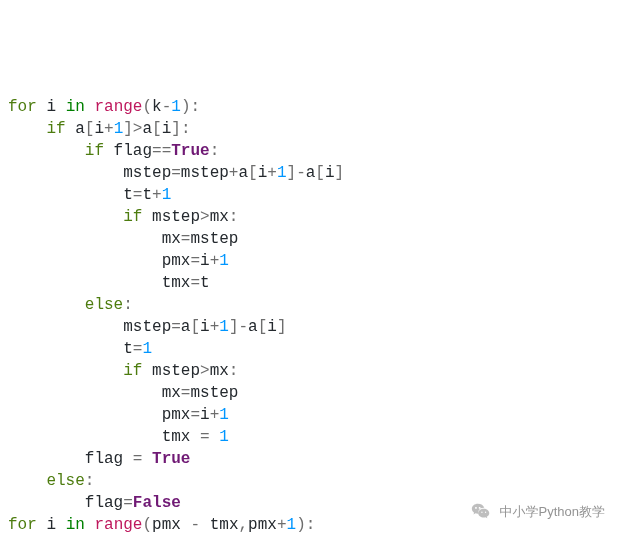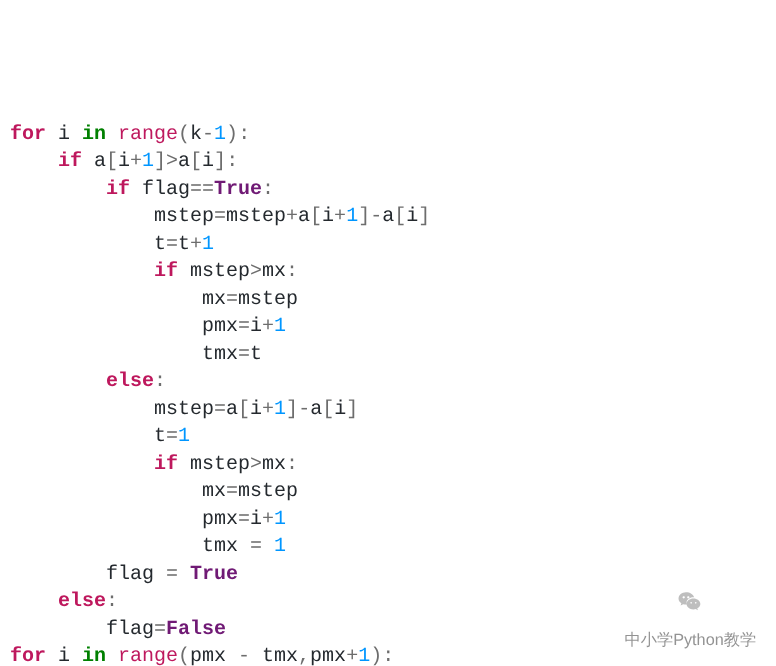--- a/index.html
+++ b/index.html
@@ -9,37 +9,36 @@
     height: 533px;
     box-sizing: border-box;
     background: #ffffff;
     font-family: Consolas, "Courier New", monospace;
     font-size: 16px;
     line-height: 22px;
     position: relative;
     white-space: pre;
     color: #24292e;
   }
-  .kw  { color: #be185d; font-weight: bold; }   
-  .kw2 { color: #008000; font-weight: bold; }   
+  .kw  { color: #4d7c0f; font-weight: normal; }   
+  .kw2 { color: #008000; font-weight: normal; }   
   .val { color: #701a75; font-weight: bold; }   
   .fn  { color: #be185d; }                      
   .num { color: #0096ff; }                      
   .op  { color: #6d6d6d; }                      
   .footer {
     position: absolute;
     bottom: 10px;
     right: 16px;
     display: flex;
     align-items: center;
     gap: 8px;
     font-family: sans-serif;
     font-size: 13px;
     color: rgba(120,120,120,0.8);
-    flex-direction: column;
   }
   .footer-icon {
     width: 22px;
     height: 22px;
     display: inline-flex;
     align-items: center;
     justify-content: center;
     opacity: 0.7;
   }
   .footer-icon svg { display:block; }

